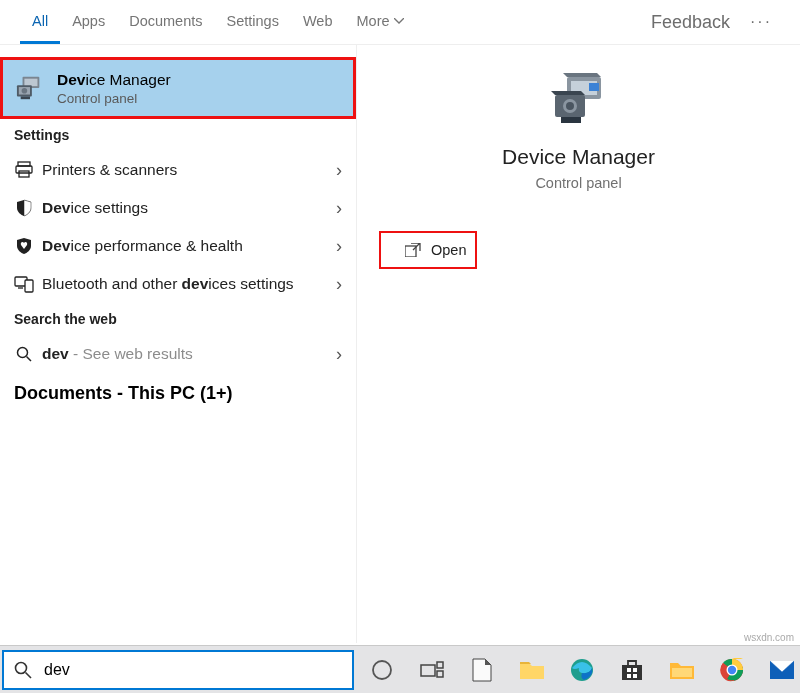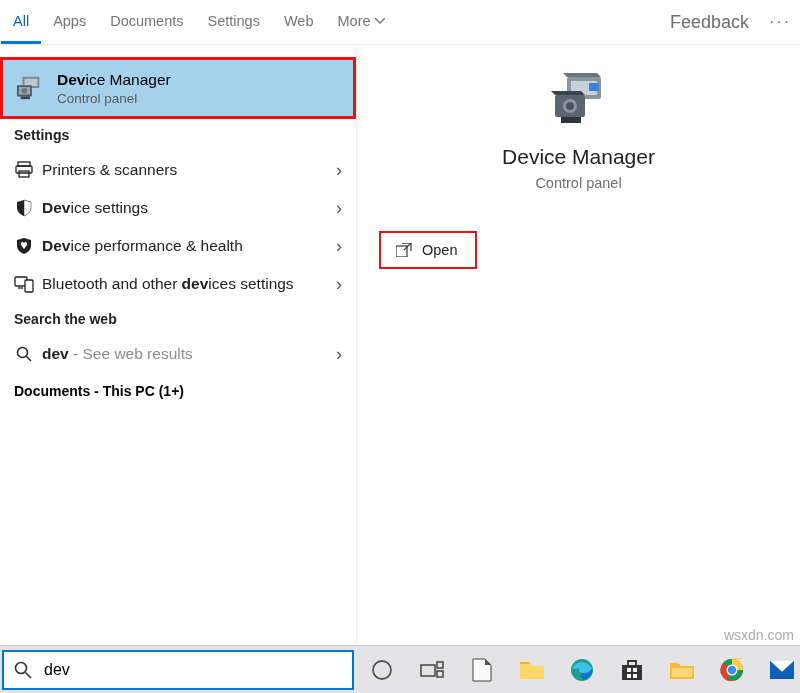--- a/index.html
+++ b/index.html
@@ -1,18 +1,18 @@
 <!DOCTYPE html>
 <html><head>
 <meta charset="utf-8">
 <style>
   * { box-sizing: border-box; margin: 0; padding: 0; font-family: "Segoe UI", Arial, sans-serif; }
   body { width: 800px; height: 693px; background: #fff; overflow: hidden; position: relative; }
   
-  .tabs { display: flex; align-items: center; height: 45px; border-bottom: 1px solid #eee; padding: 0 1px; }
+  .tabs { display: flex; align-items: center; height: 45px; border-bottom: 1px solid #eee; padding: 0 20px; }
   .tab { padding: 0 12px; height: 100%; display: flex; align-items: center; color: #757575; font-size: 14.5px; cursor: pointer; border-bottom: 3px solid transparent; }
   .tab.active { color: #0a64b1; border-bottom-color: #0078d4; font-weight: 500; }
   .tab .chev { margin-left: 4px; }
   .tabs-right { margin-left: auto; display: flex; align-items: center; gap: 12px; }
   .feedback { color: #6d6d6d; font-size: 18px; cursor: pointer; }
   .more-dots { color: #6d6d6d; font-size: 16px; letter-spacing: 2px; padding: 0 8px; cursor: pointer; }
 
   .body-area { display: flex; height: 598px; }
   .left-col { width: 356px; padding-top: 10px; }
   .right-col { flex: 1; border-left: 1px solid #eee; padding-top: 28px; text-align: center; }
@@ -24,34 +24,34 @@
   .bm-text .title { font-size: 15.5px; color: #000; }
   .bm-text .sub { font-size: 13.5px; color: #5a5a5a; margin-top: 2px; }
 
   .row { display: flex; align-items: center; height: 38px; padding: 0 14px; gap: 8px; cursor: pointer; }
   .row .icon { width: 20px; display: flex; justify-content: center; }
   .row .label { flex: 1; font-size: 15.5px; color: #222; }
   .row .label b { font-weight: 600; }
   .row .label .hint { color: #8c8c8c; }
   .row .chevron { color: #555; font-size: 18px; }
 
-  .doc-label { font-size: 14px; font-weight: 600; padding: 10px 14px; }
+  .doc-label { font-size: 18px; font-weight: 600; padding: 10px 14px; }
 
   .detail-icon { margin: 0 auto 12px; width: 60px; height: 56px; }
   .detail-title { font-size: 21px; font-weight: 500; color: #222; margin-bottom: 6px; }
   .detail-sub { font-size: 14.5px; color: #707070; }
-  .open-btn { border: 2px solid #e11; height: 38px; width: 98px; margin: 40px 0 0 22px; display: flex; align-items: center; gap: 10px; padding-left: 15px; font-size: 14.5px; color: #222; cursor: pointer; }
+  .open-btn { border: 2px solid #e11; height: 38px; width: 98px; margin: 40px 0 0 22px; display: flex; align-items: center; gap: 10px; padding-left: 24px; font-size: 14.5px; color: #222; cursor: pointer; }
   .open-icon { width: 16px; height: 14px; }
 
   .taskbar { position: absolute; left: 0; bottom: 0; right: 0; height: 48px; background: #e4e4e6; border-top: 1px solid #c9c9c9; display: flex; align-items: center; }
   .search-box { border: 2px solid #0078d4; background: #fff; height: 40px; width: 352px; margin: 4px 0 4px 2px; display: flex; align-items: center; padding: 0 10px; gap: 12px; }
   .search-box input { border: none; outline: none; font-size: 16px; flex: 1; }
   .tb-icons { display: flex; align-items: center; gap: 22px; margin-left: 14px; }
   .tb-icon { width: 28px; height: 28px; display: flex; align-items: center; justify-content: center; cursor: pointer; }
-  .watermark { position: absolute; right: 6px; bottom: 50px; font-size: 14px; color: #aaa; }
+  .watermark { position: absolute; right: 6px; bottom: 50px; font-size: 10px; color: #aaa; }
 </style>
 </head>
 <body>
 
 <div class="tabs">
   <div class="tab active">All</div>
   <div class="tab">Apps</div>
   <div class="tab">Documents</div>
   <div class="tab">Settings</div>
   <div class="tab">Web</div>

